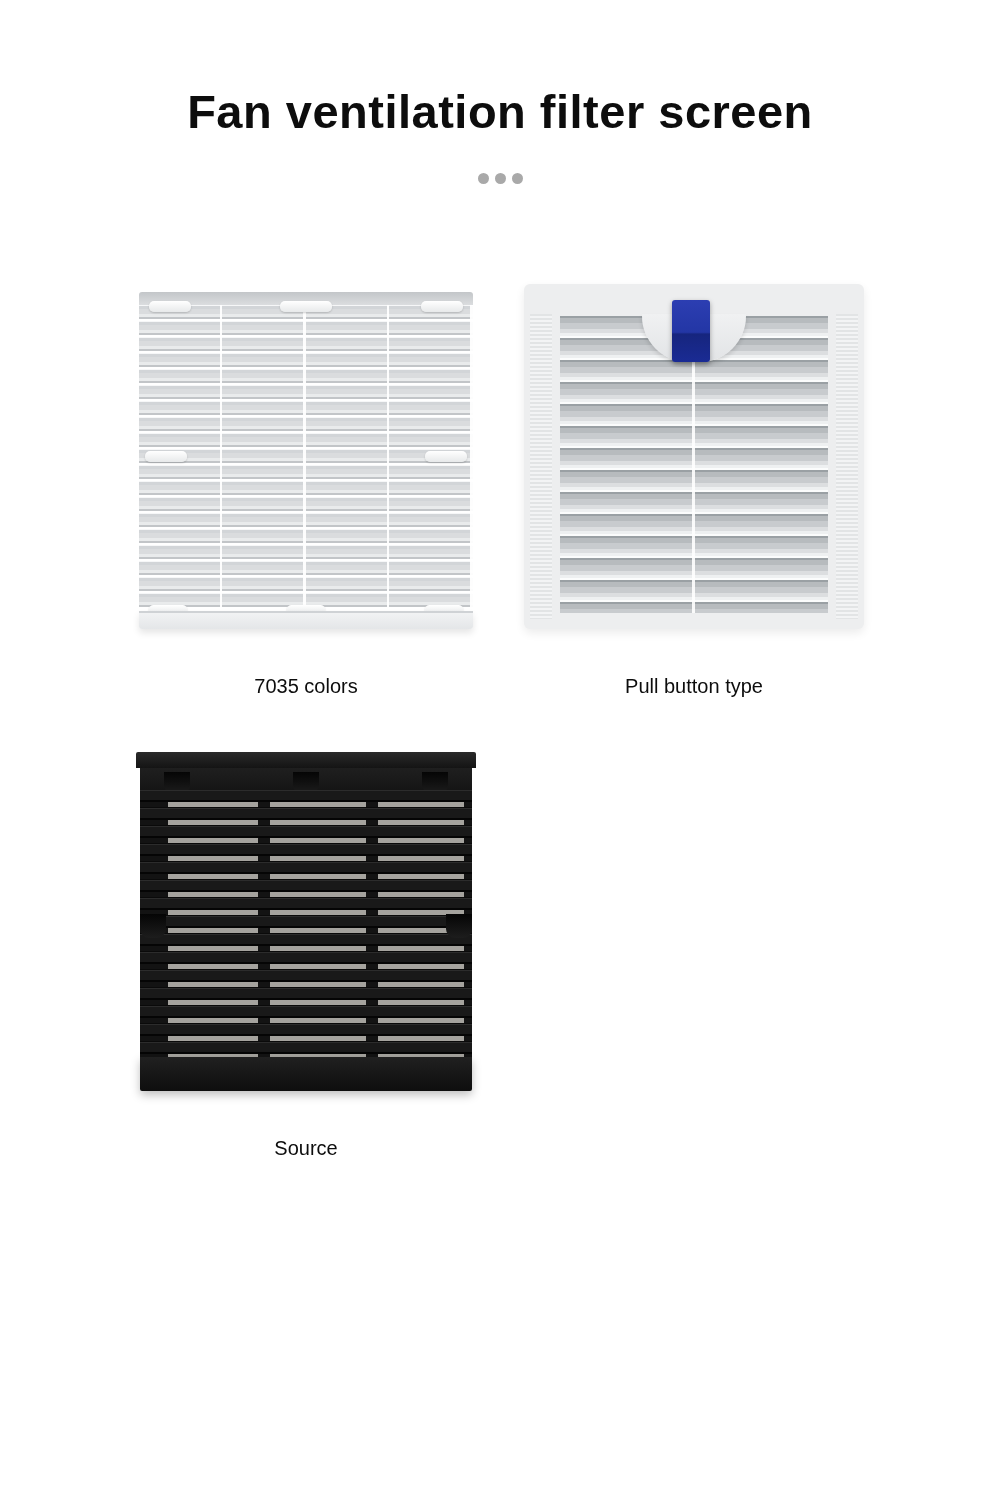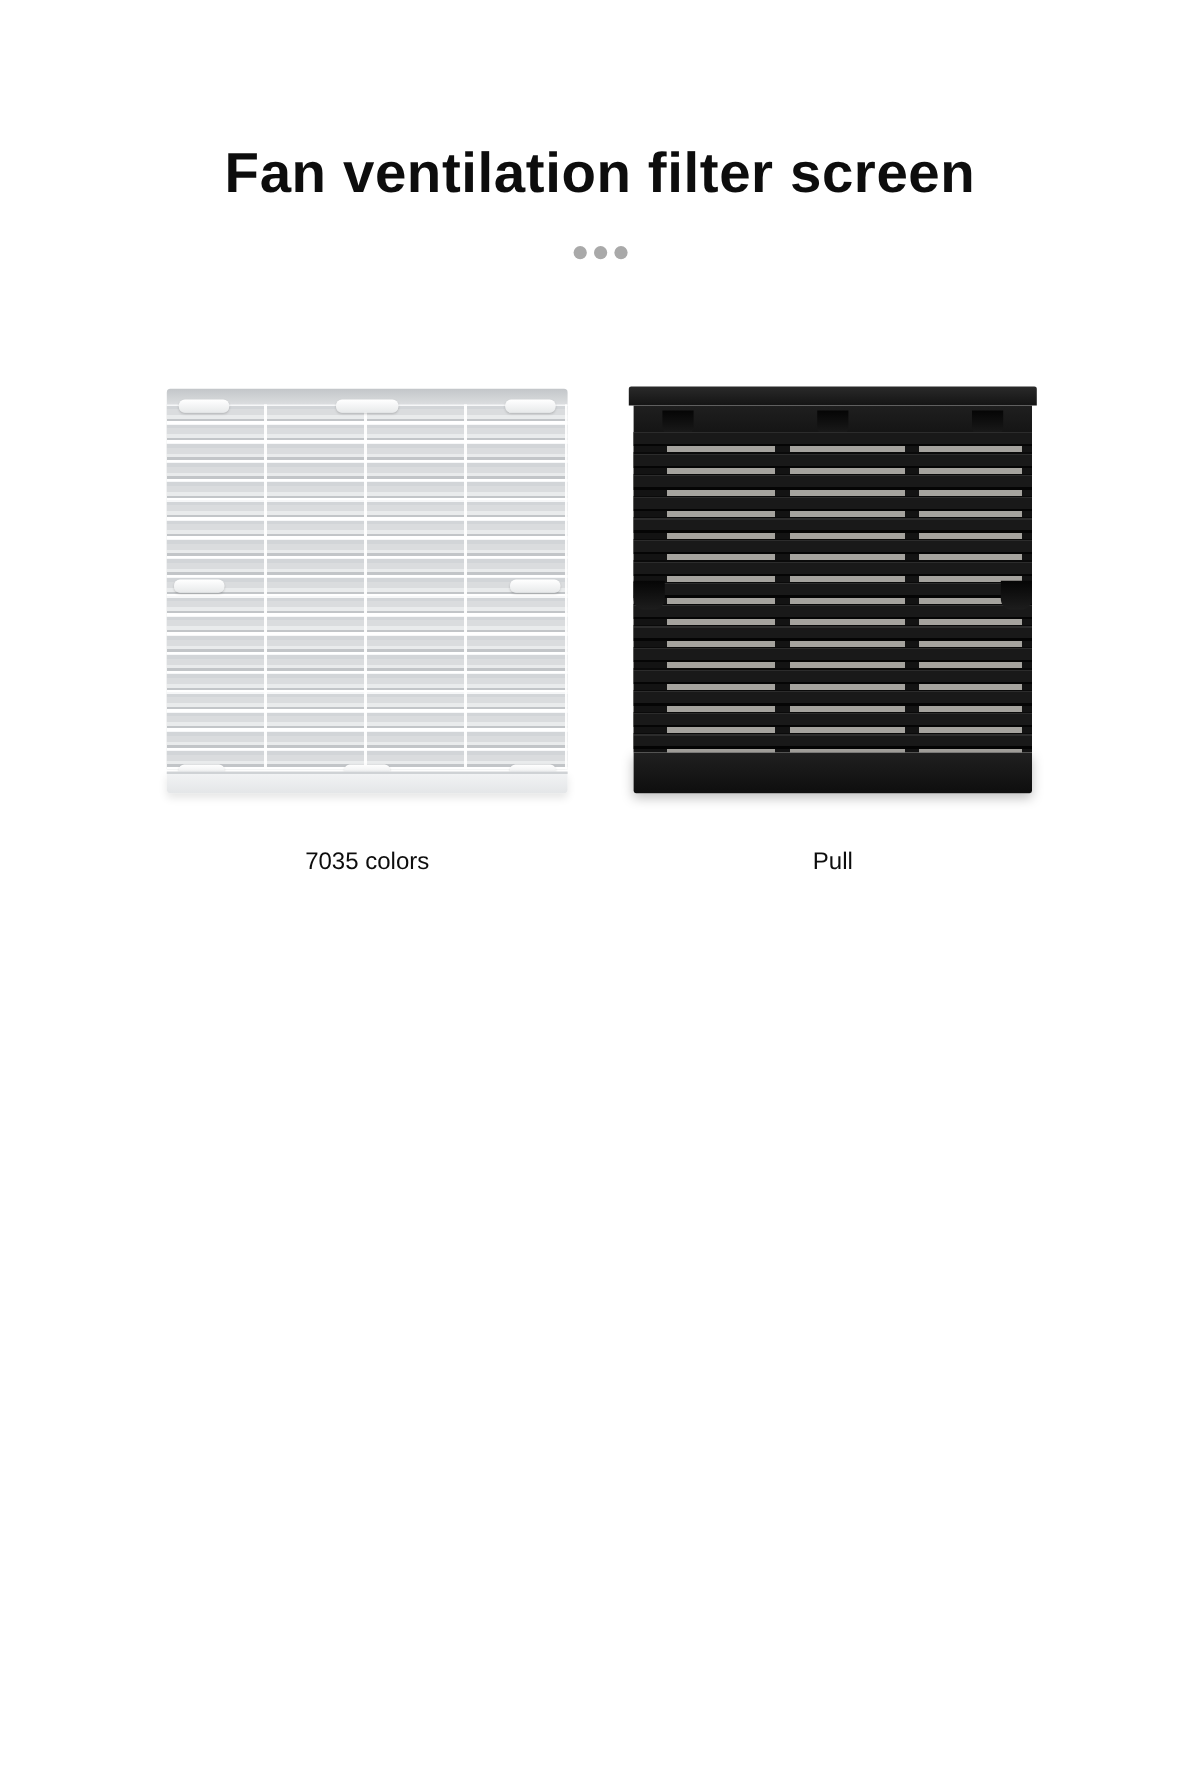--- a/index.html
+++ b/index.html
@@ -4,21 +4,21 @@
 <style>
   * { box-sizing: border-box; }
   html, body { margin: 0; padding: 0; }
   body {
     width: 1000px; height: 1486px;
     background: #ffffff;
     font-family: "Liberation Sans", sans-serif;
     color: #111;
     overflow: hidden;
   }
-  .page { text-align: center; padding-top: 116px; }
+  .page { text-align: center; padding-top: 84px; }
 
   .title {
     margin: 0;
     font-size: 47px;
     font-weight: 700;
     letter-spacing: 0.5px;
     color: #0d0d0d;
   }
   .subtitle {
     margin: 42px 0 0 0;
@@ -257,30 +257,40 @@
         <span class="tab1 t-mr"></span>
         <span class="tab1 t-bl"></span>
         <span class="tab1 t-bc"></span>
         <span class="tab1 t-br"></span>
         <div class="p1-base"></div>
       </div>
       <figcaption>7035 colors</figcaption>
     </figure>
 
 
+    <figure class="card">
+      <div class="img img3">
+        <div class="p3-ridge r-l"></div>
+        <div class="p3-ridge r-r"></div>
+        <div class="p3-louvers"></div>
+        <div class="p3-recess"></div>
+        <div class="p3-button"></div>
+      </div>
+      <figcaption>Pull button type</figcaption>
+    </figure>
 
     <figure class="card">
       <div class="img img4">
         <div class="p4-cap"></div>
         <div class="p4-rail"></div>
         <span class="peg4 k-tl"></span>
         <span class="peg4 k-tc"></span>
         <span class="peg4 k-tr"></span>
         <div class="p4-louvers"></div>
         <span class="peg4 k-ml"></span>
         <span class="peg4 k-mr"></span>
         <div class="p4-base"></div>
       </div>
-      <figcaption>Pull</figcaption>
+      <figcaption>Source</figcaption>
     </figure>
 
   </div>
 </div>
 
 </body></html>

